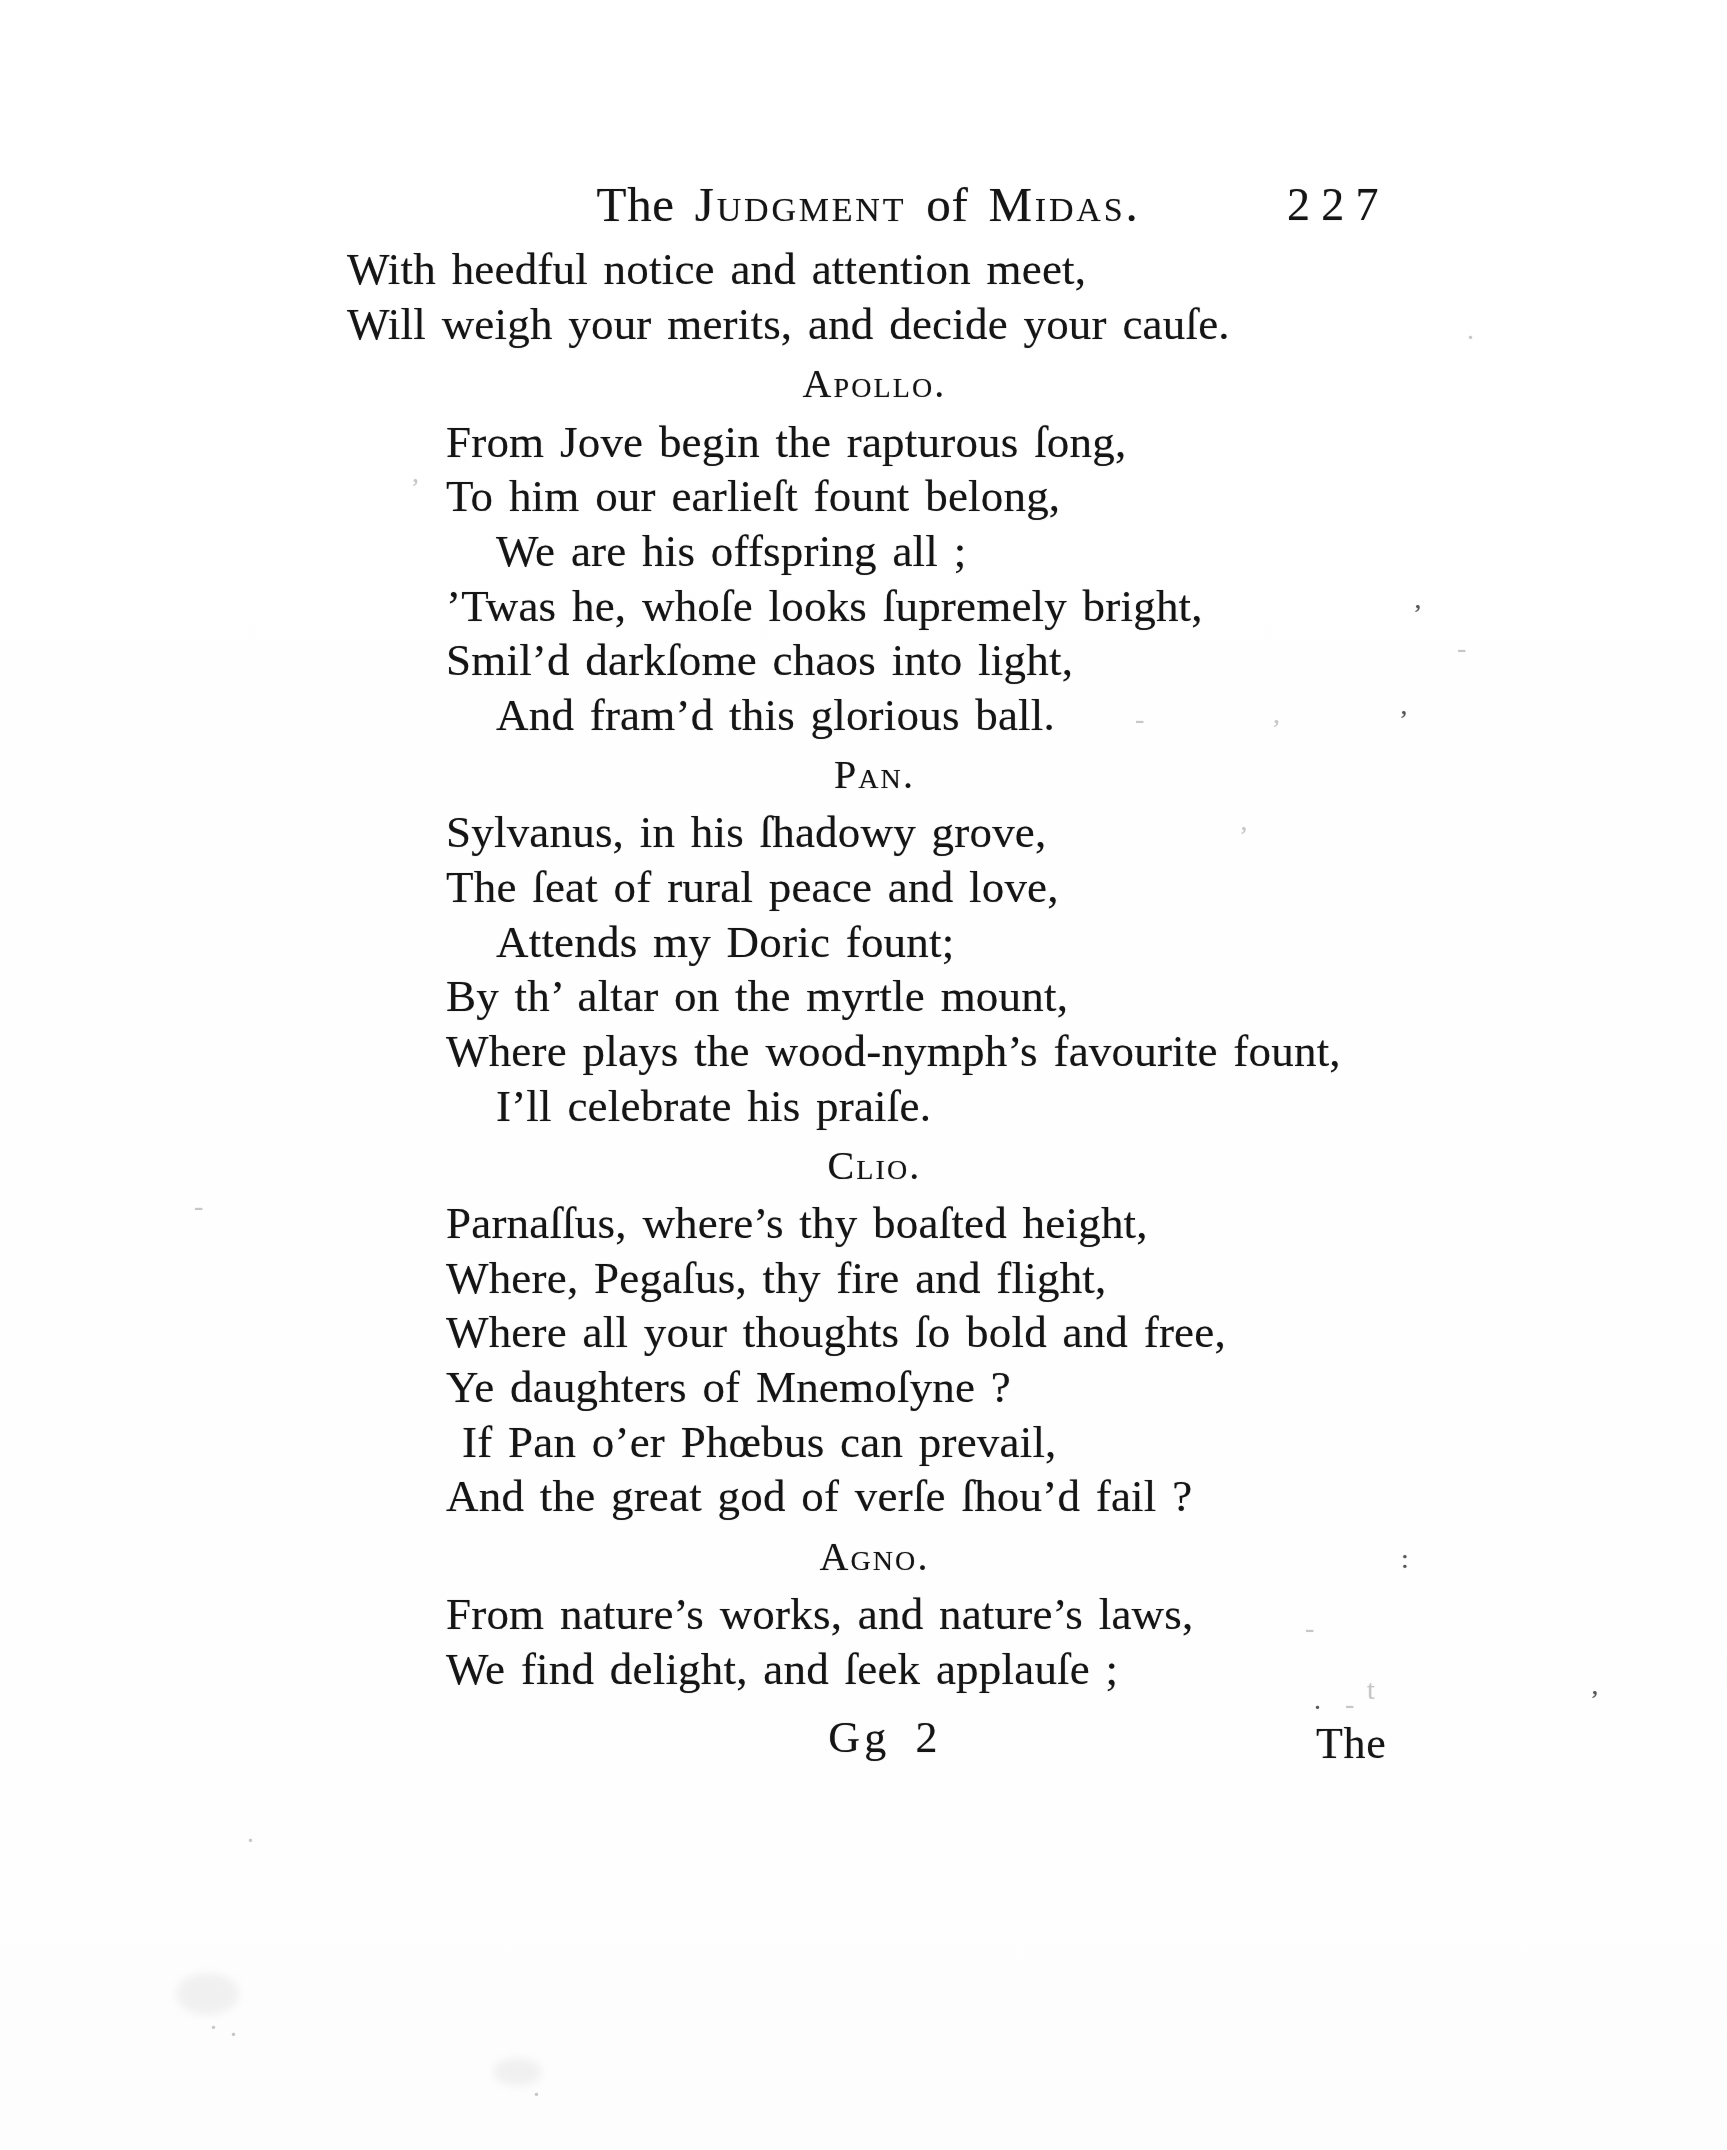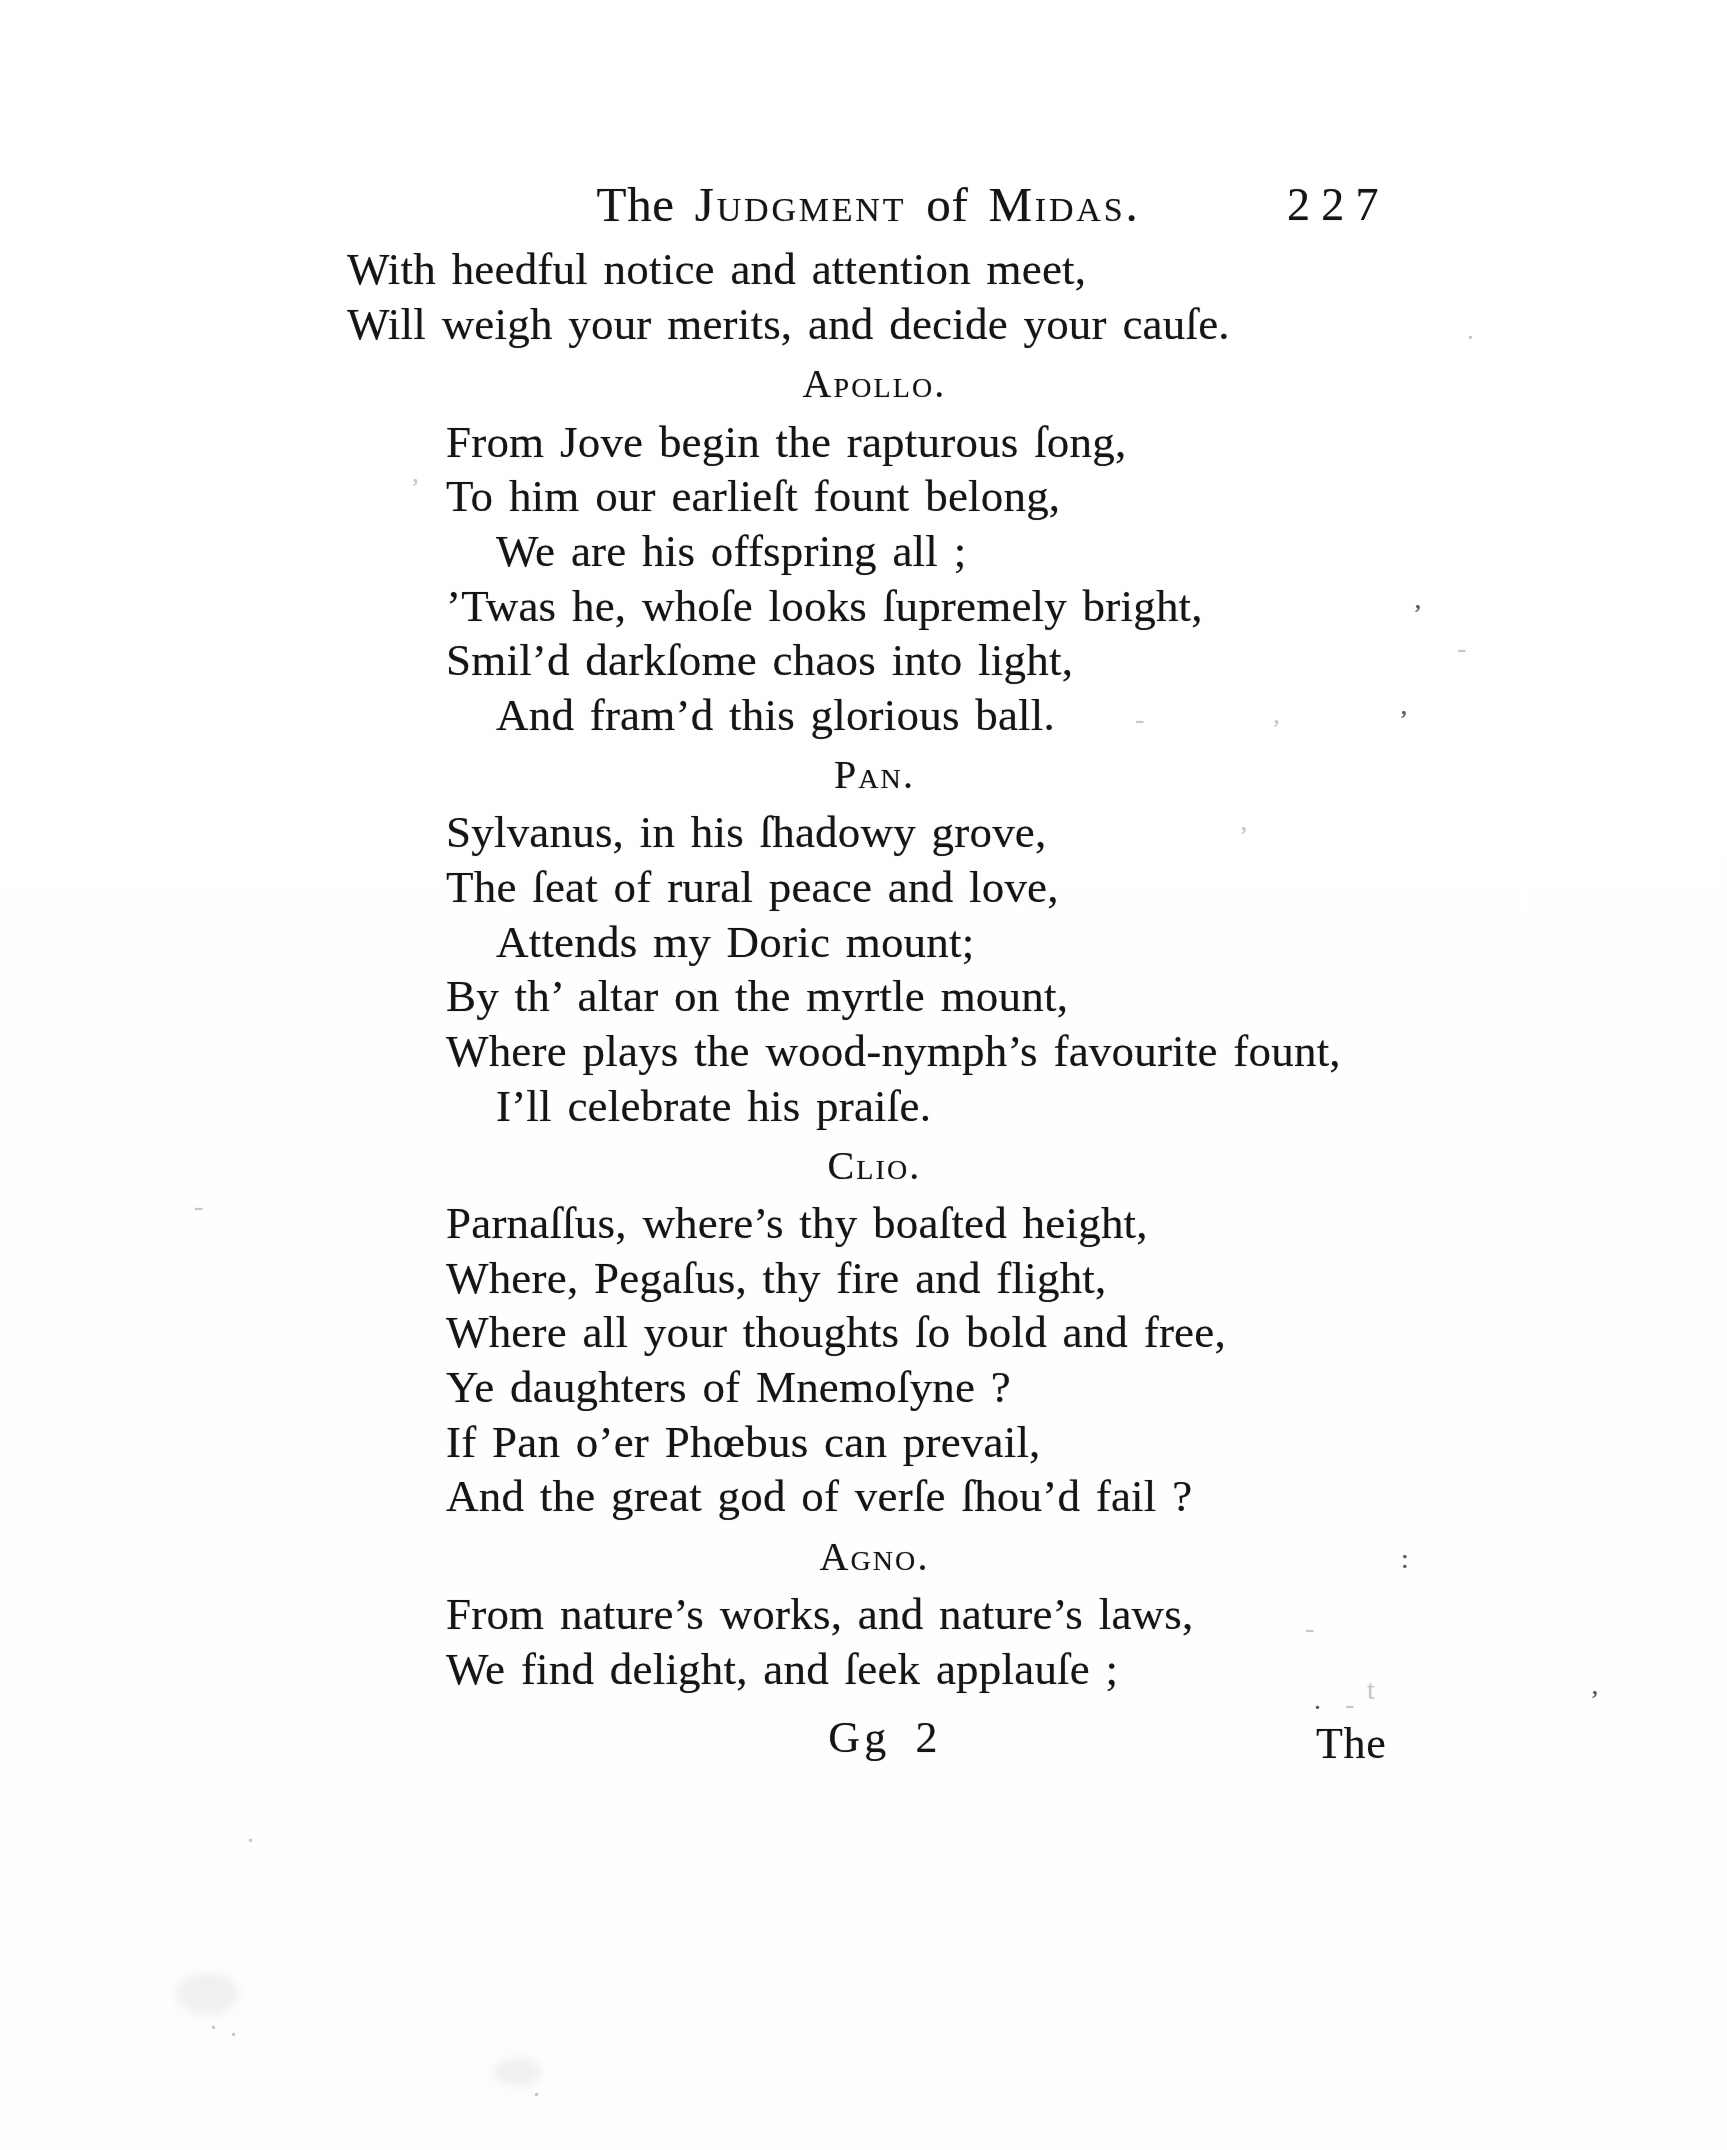--- a/index.html
+++ b/index.html
@@ -92,30 +92,30 @@
       <div class="line heading" style="top: 357px;">Apollo.</div>
       <div class="line verse" style="top: 415px;">From Jove begin the rapturous ſong,</div>
       <div class="line verse" style="top: 469px;">To him our earlieſt fount belong,</div>
       <div class="line indent" style="top: 524px;">We are his offspring all ;</div>
       <div class="line verse" style="top: 579px;">’Twas he, whoſe looks ſupremely bright,</div>
       <div class="line verse" style="top: 633px;">Smil’d darkſome chaos into light,</div>
       <div class="line indent" style="top: 688px;">And fram’d this glorious ball.</div>
       <div class="line heading" style="top: 748px;">Pan.</div>
       <div class="line verse" style="top: 805px;">Sylvanus, in his ſhadowy grove,</div>
       <div class="line verse" style="top: 860px;">The ſeat of rural peace and love,</div>
-      <div class="line indent" style="top: 915px;">Attends my Doric mount;</div>
+      <div class="line indent" style="top: 915px;">Attends my Doric fount;</div>
       <div class="line verse" style="top: 969px;">By th’ altar on the myrtle mount,</div>
       <div class="line indent" style="top: 1079px;">I’ll celebrate his praiſe.</div>
       <div class="line verse" style="top: 1024px;">Where plays the wood-nymph’s favourite fount,</div>
       <div class="line heading" style="top: 1139px;">Clio.</div>
       <div class="line verse" style="top: 1196px;">Parnaſſus, where’s thy boaſted height,</div>
       <div class="line verse" style="top: 1251px;">Where, Pegaſus, thy fire and flight,</div>
       <div class="line verse" style="top: 1305px;">Where all your thoughts ſo bold and free,</div>
       <div class="line verse" style="top: 1360px;">Ye daughters of Mnemoſyne ?</div>
-      <div class="line verse" style="top: 1415px;">If Pan o’er Phœbus can prevail,</div>
+      <div class="line verse" style="top: 1415px; margin-left: 16px;">If Pan o’er Phœbus can prevail,</div>
       <div class="line verse" style="top: 1469px;">And the great god of verſe ſhou’d fail ?</div>
       <div class="line heading" style="top: 1530px;">Agno.</div>
       <div class="line verse" style="top: 1587px;">From nature’s works, and nature’s laws,</div>
       <div class="line verse" style="top: 1642px;">We find delight, and ſeek applauſe ;</div>
     </main>
 
   <footer>
     <div class="signature">Gg 2</div>
     <div class="catchword">The</div>
   </footer>

